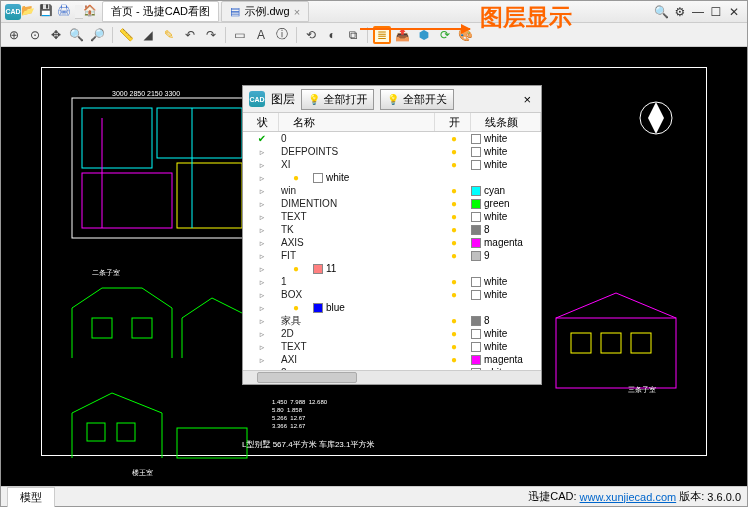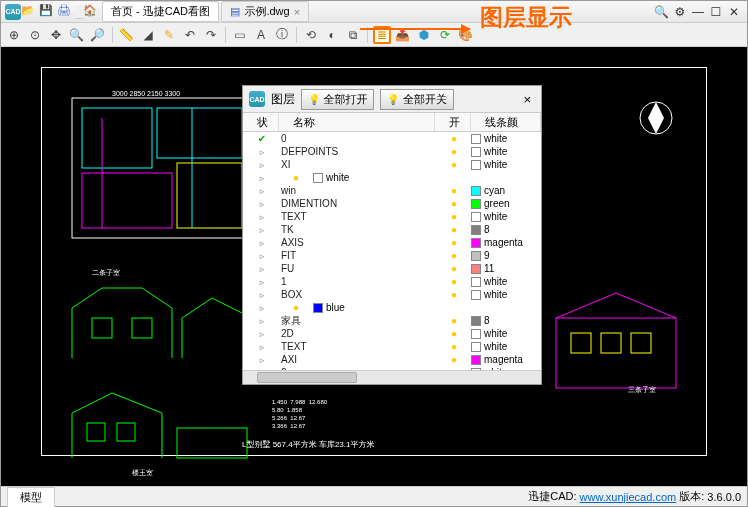--- a/index.html
+++ b/index.html
@@ -267,21 +267,20 @@
           <span class="st">▹</span>
           <span class="nm">FIT</span>
           <span class="sw"><span class="bulb">●</span></span>
           <span class="cl">
             <span class="swatch" style="background:#c0c0c0"></span>
             <span>9</span>
           </span>
         </div>
         <div class="layer-row">
           <span class="st">▹</span>
-          <span class="nm">FU</span>
           <span class="sw"><span class="bulb">●</span></span>
           <span class="cl">
             <span class="swatch" style="background:#ff8080"></span>
             <span>11</span>
           </span>
         </div>
         <div class="layer-row">
           <span class="st">▹</span>
           <span class="nm">1</span>
           <span class="sw"><span class="bulb">●</span></span>

